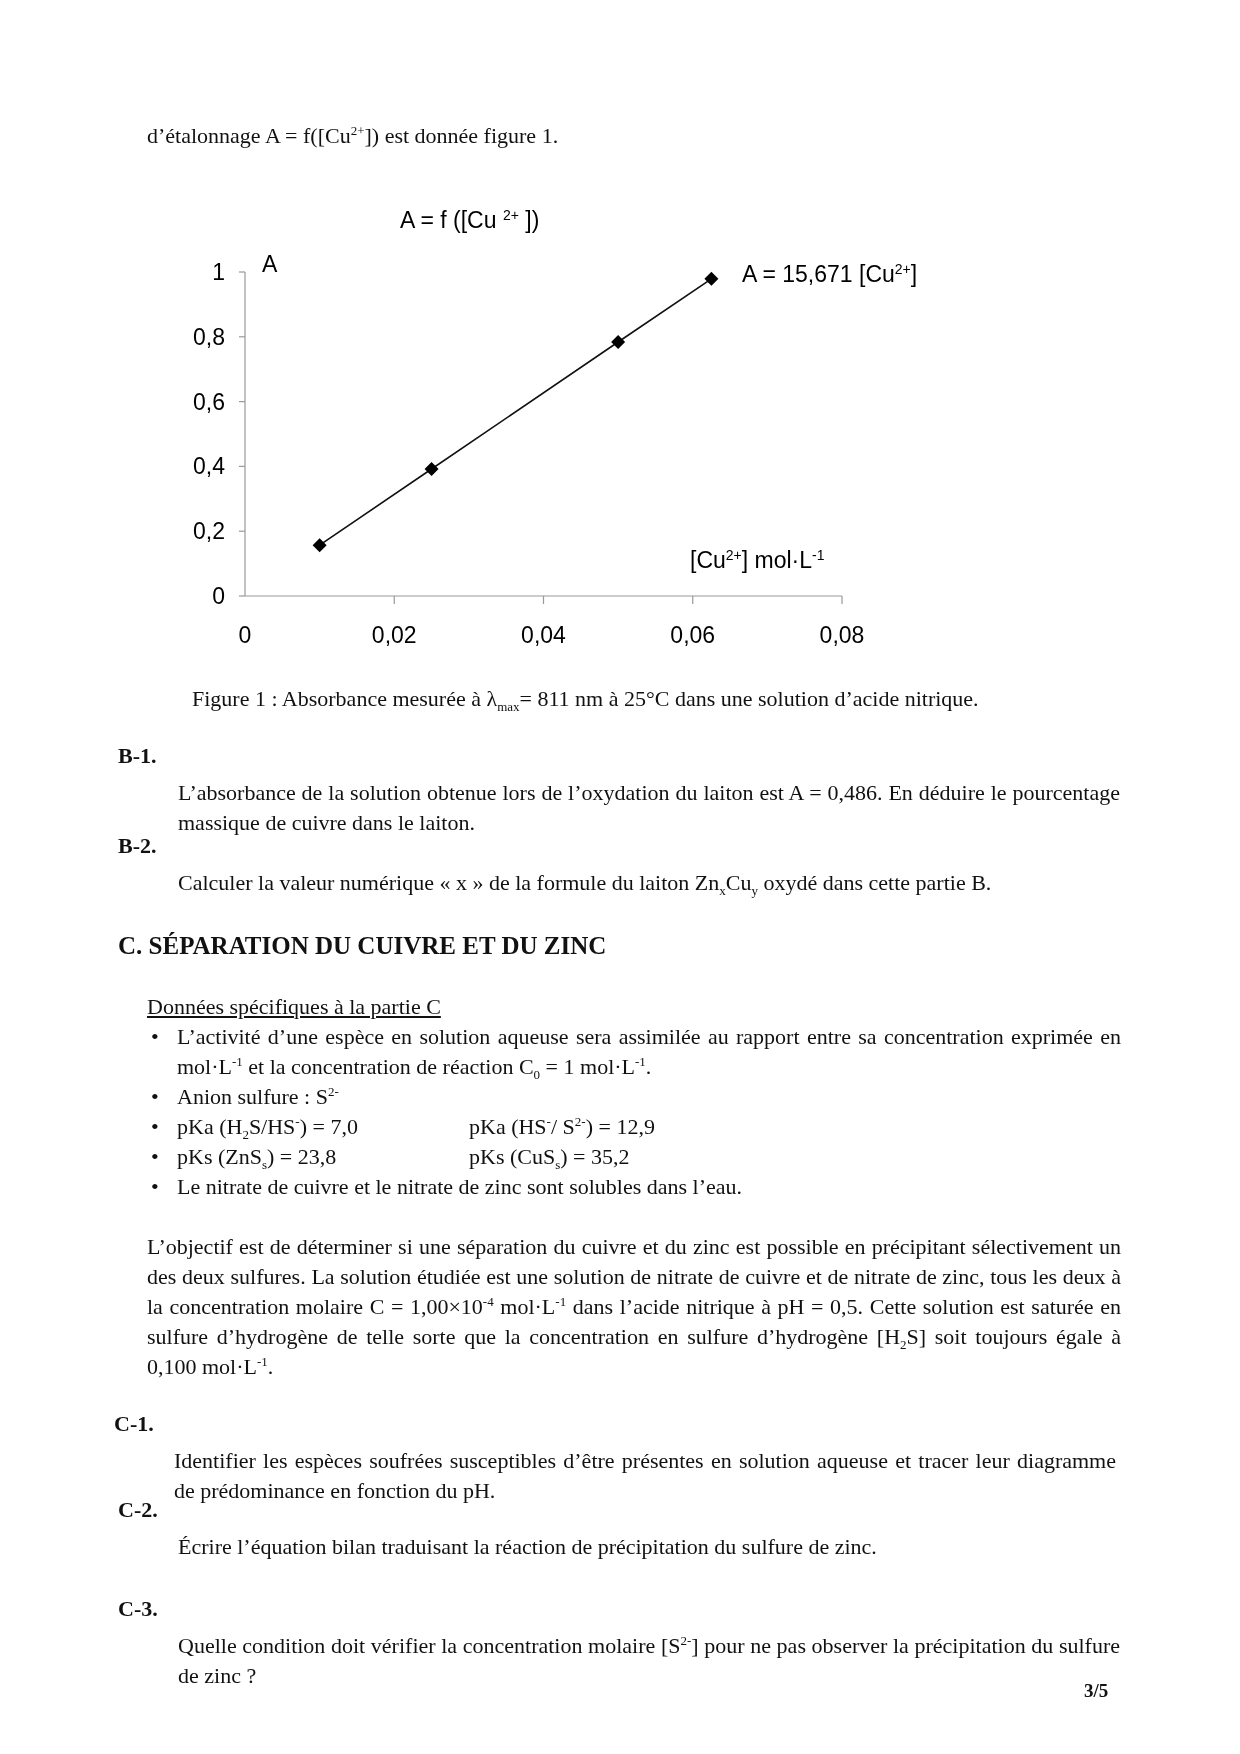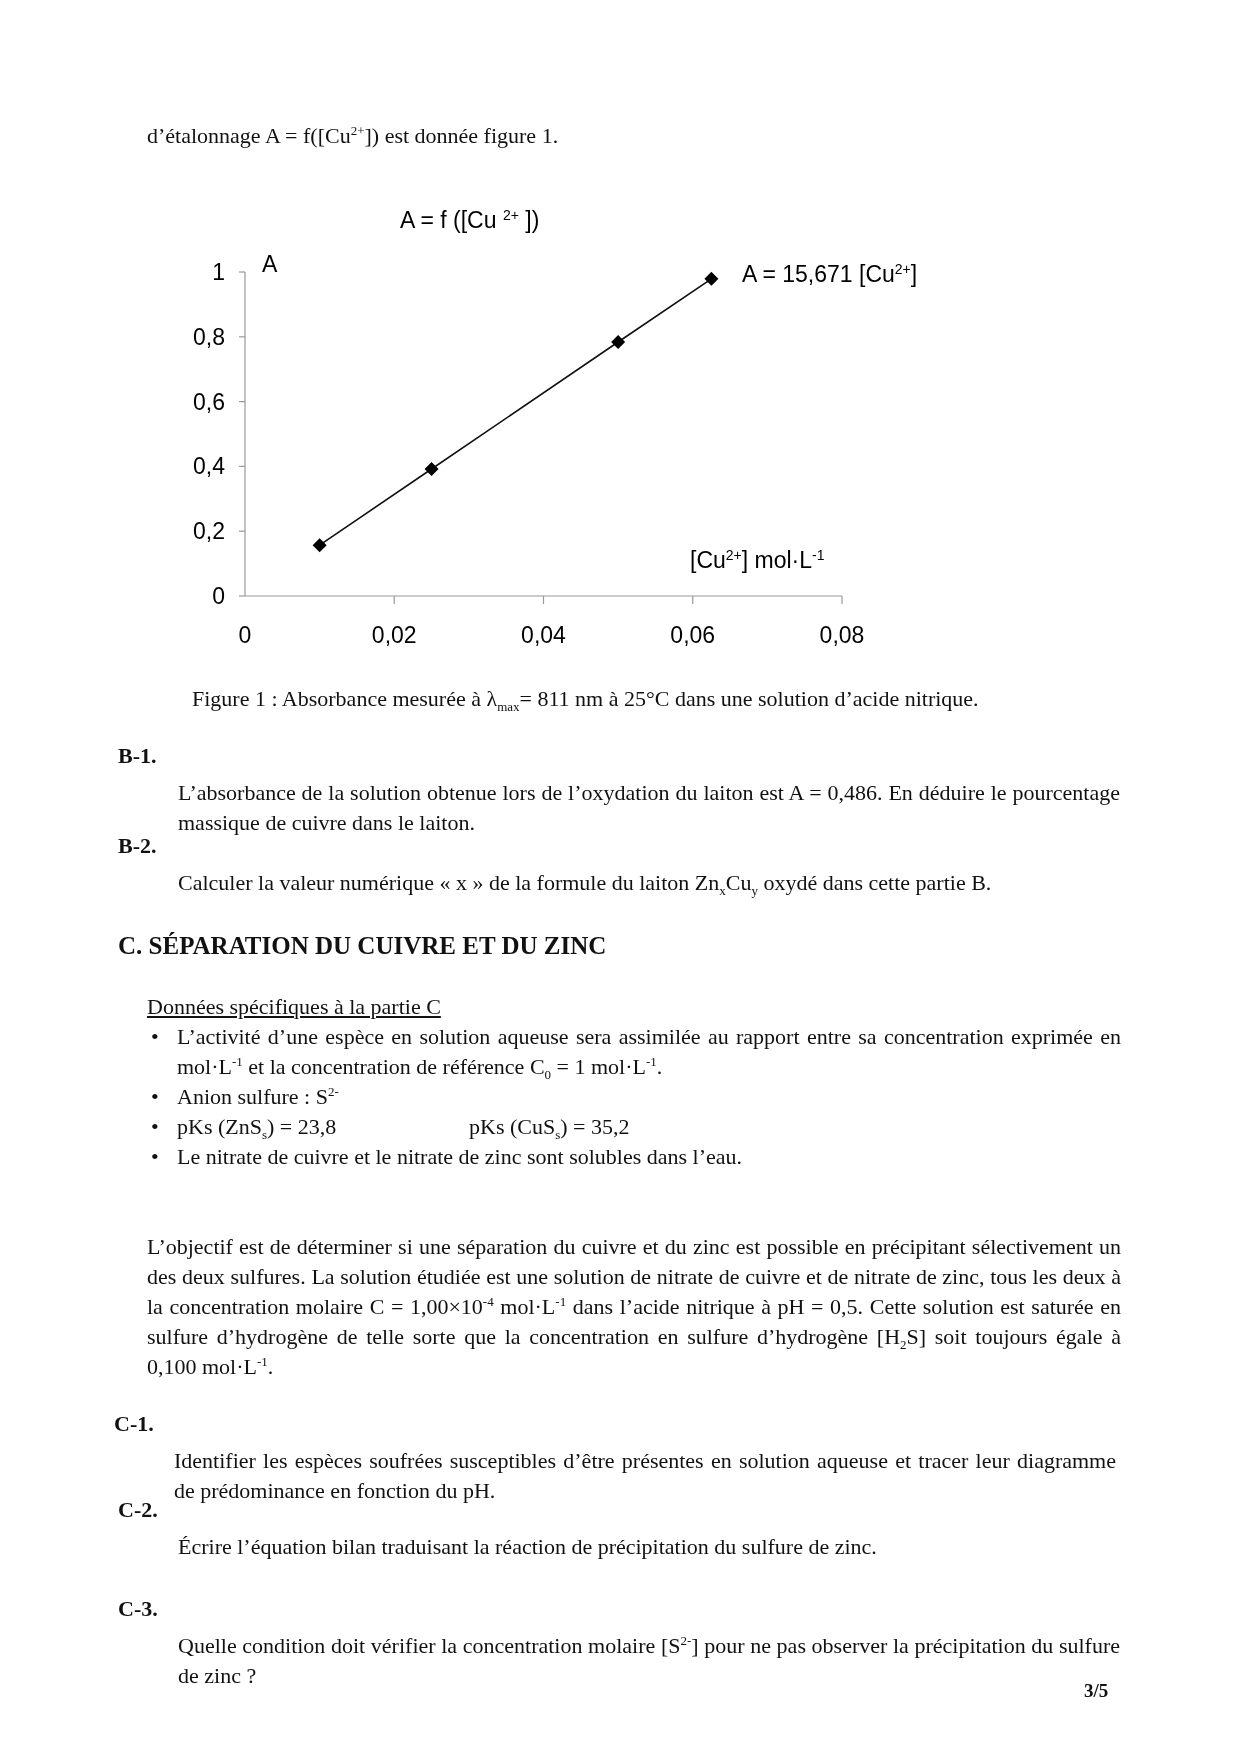--- a/index.html
+++ b/index.html
@@ -91,24 +91,27 @@
     <span>Calculer la valeur numérique « x » de la formule du laiton Zn</span><sub>x</sub><span>Cu</span><sub>y</sub><span> oxydé dans cette partie B.</span>
   </div>
 </div>
 
 <div class="abs heading" style="left:118px; top:932px;">C. SÉPARATION DU CUIVRE ET DU ZINC</div>
 
 <div class="abs p underline" style="left:147px; top:992px;">Données spécifiques à la partie C</div>
 
 <ul class="abs bullets" style="left:147px; top:1022px; width:974px;">
   <li>
-    <span>L’activité d’une espèce en solution aqueuse sera assimilée au rapport entre sa concentration exprimée en mol·L</span><sup>-1</sup><span> et la concentration de référence C</span><sub>0</sub><span> = 1 mol·L</span><sup>-1</sup><span>.</span>
+    <span>L’activité d’une espèce en solution aqueuse sera assimilée au rapport entre sa concentration exprimée en mol·L</span><sup>-1</sup><span> et la concentration de réaction C</span><sub>0</sub><span> = 1 mol·L</span><sup>-1</sup><span>.</span>
   </li>
   <li>
     <span>Anion sulfure : S</span><sup>2-</sup>
+  </li>
+  <li>
+    <span class="col2"><span>pKa (H</span><sub>2</sub><span>S/HS</span><sup>-</sup><span>) = 7,0</span></span><span><span>pKa (HS</span><sup>-</sup><span>/ S</span><sup>2-</sup><span>) = 12,9</span></span>
   </li>
   <li>
     <span class="col2"><span>pKs (ZnS</span><sub>s</sub><span>) = 23,8</span></span><span><span>pKs (CuS</span><sub>s</sub><span>) = 35,2</span></span>
   </li>
   <li>Le nitrate de cuivre et le nitrate de zinc sont solubles dans l’eau.</li>
 </ul>
 
 <div class="abs p last" style="left:147px; top:1232px; width:974px;">
   <span>L’objectif est de déterminer si une séparation du cuivre et du zinc est possible en précipitant sélectivement un des deux sulfures. La solution étudiée est une solution de nitrate de cuivre et de nitrate de zinc, tous les deux à la concentration molaire C = 1,00×10</span><sup>-4</sup><span> mol·L</span><sup>-1</sup><span> dans l’acide nitrique à pH = 0,5. Cette solution est saturée en sulfure d’hydrogène de telle sorte que la concentration en sulfure d’hydrogène [H</span><sub>2</sub><span>S] soit toujours égale à 0,100 mol·L</span><sup>-1</sup><span>.</span>
 </div>

